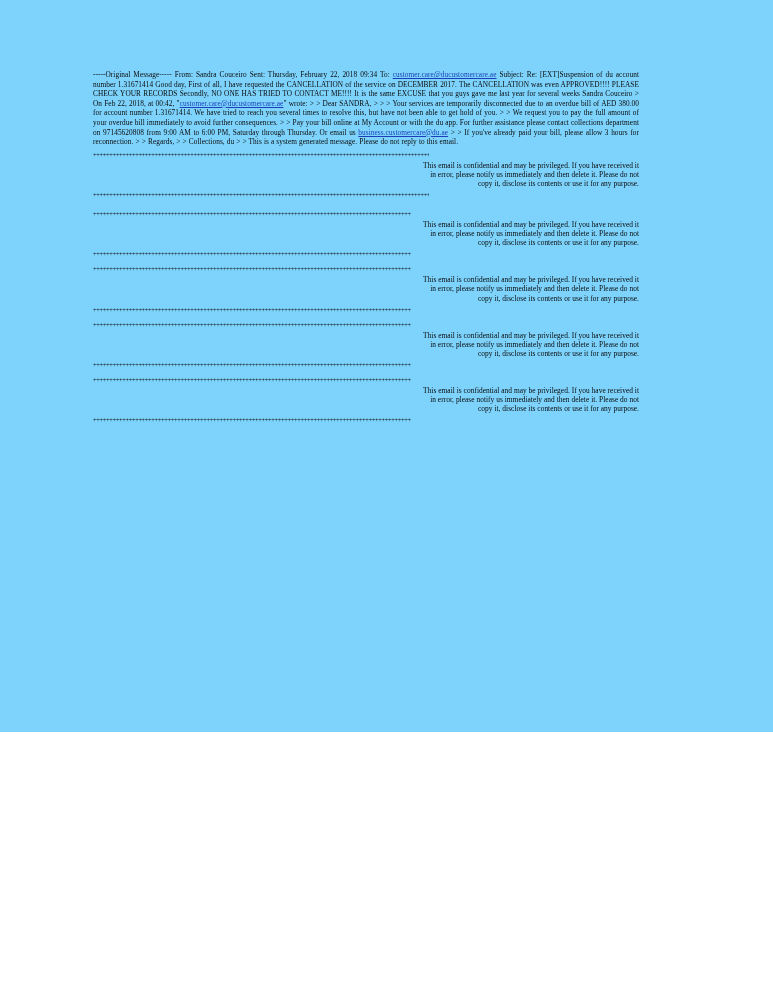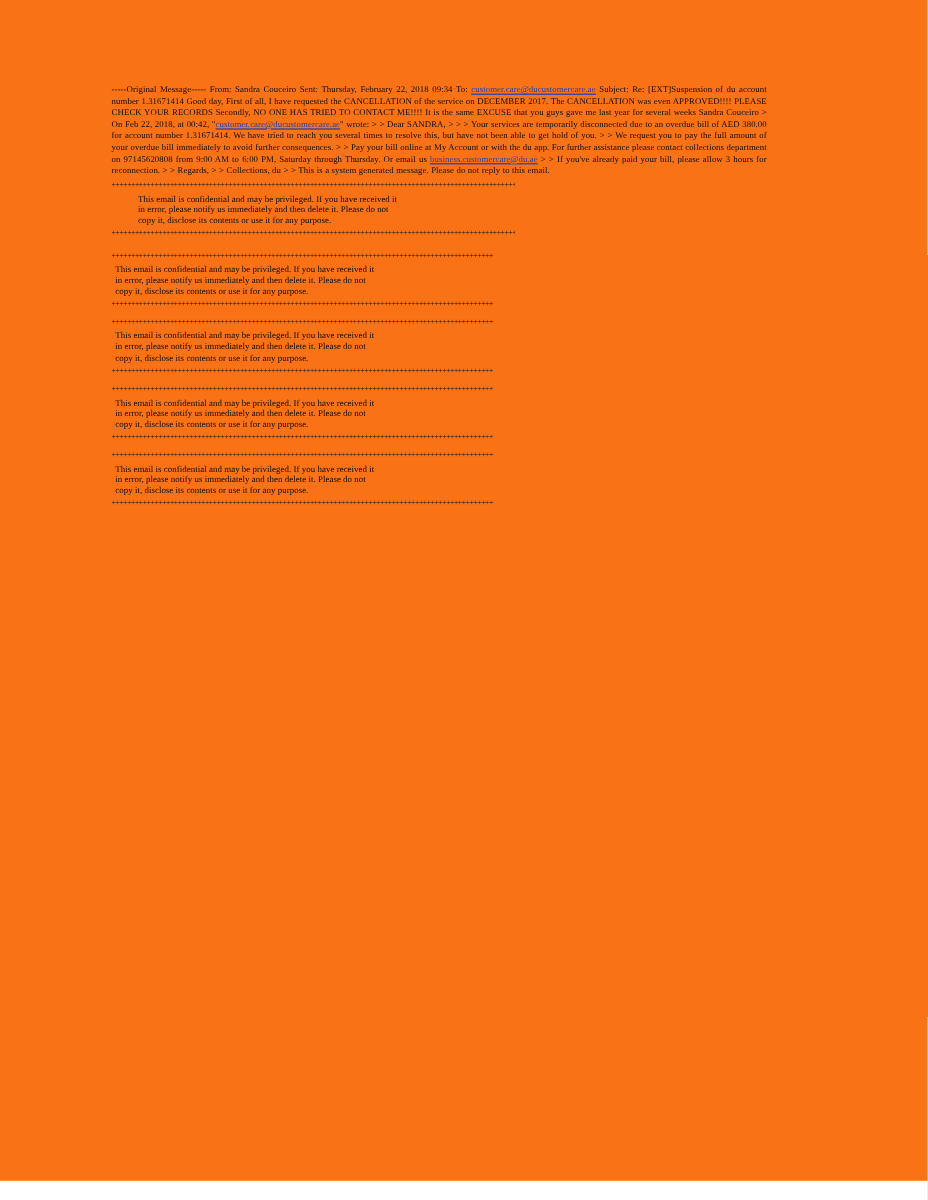--- a/index.html
+++ b/index.html
@@ -13,22 +13,22 @@
     font-family: "Liberation Serif", serif;
     color: #000000;
     position: relative;
     overflow: hidden;
   }
   .page {
     position: absolute;
     left: 0;
     top: 0;
     width: 773px;
-    height: 984px;
-    background: #f97316;
+    height: 732px;
+    background: #7dd3fc;
   }
   .doc-body {
     position: absolute;
     left: 93px;
     top: 70px;
     width: 546px;
   }
   .main-para {
     font-size: 7.3px;
     line-height: 9.6px;
@@ -55,20 +55,21 @@
   }
   .disclaimer {
     font-size: 7.4px;
     line-height: 9.1px;
     color: #0a0a0a;
     margin: 0;
     letter-spacing: 0.005em;
   }
   .disclaimer div {
     white-space: nowrap;
+    text-align: right;
   }
 
   .sep-w-full { width: 336px; }
   .sep-w-short { width: 318px; }
 
   .grp { position: relative; }
 </style>
 </head>
 <body>
 

